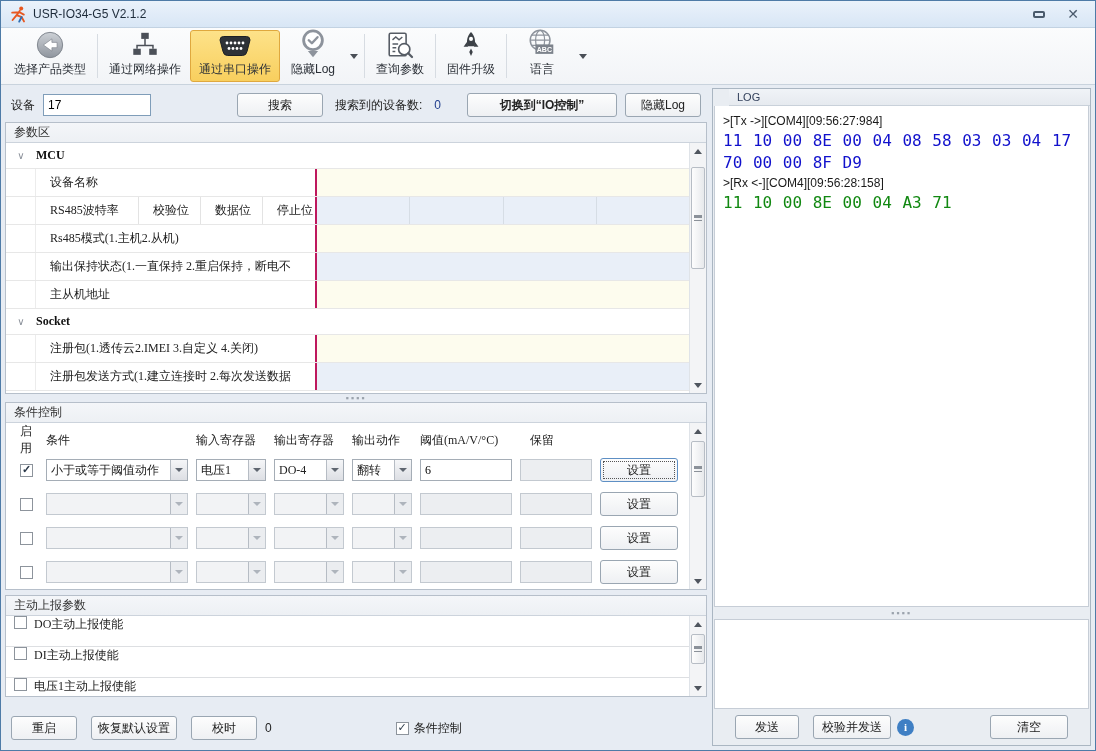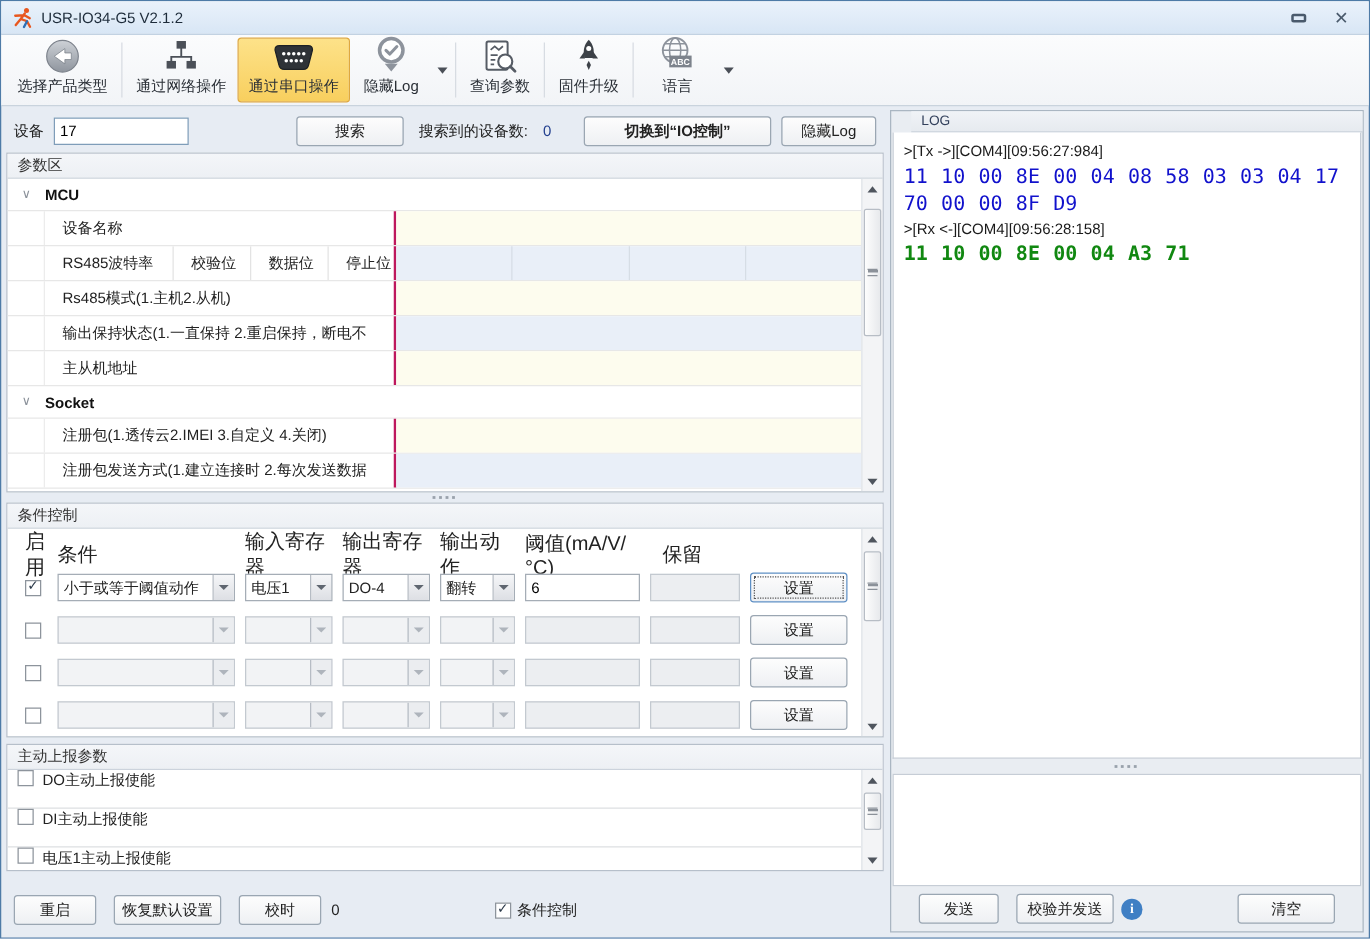--- a/index.html
+++ b/index.html
@@ -35,21 +35,21 @@
   .device-bar { height:34px; display:flex; align-items:center; gap:8px; padding:0 6px; flex:0 0 auto; }
   .dlabel { font-size:12px; color:#222; }
   .dinput { width:108px; height:22px; border:1px solid #7f9db9; background:#fff; font-size:12px; padding:0 4px; font-family:inherit; }
   .btn { height:24px; border:1px solid #9aa6b2; border-radius:3px; background:linear-gradient(#fdfdfd,#eef0f3); display:inline-flex; align-items:center; justify-content:center; font-size:12px; color:#222; padding:0 12px; cursor:default; white-space:nowrap; }
   .btn.bold { font-weight:bold; }
   .found { margin-left:4px; }
   .found-count { color:#23408f; margin-left:4px; }
   .gap-auto { margin-left:auto; }
 
   
-  .group { border:1px solid #b6bfca; background:#fff; display:flex; flex-direction:column; overflow:hidden; flex:0 0 auto; }
+  .group { border:1px solid #b6bfca; background:#fff; display:flex; flex-direction:column; overflow:hidden; flex:0 0 auto;font-family:Liberation Serif, serif; }
   .group-header { height:20px; background:linear-gradient(#f4f6f9,var(--group_header_bg)); border-bottom:1px solid #ccd3dc; display:flex; align-items:center; padding:0 8px; font-size:12px; color:#333; flex:0 0 auto; }
   .group-body { position:relative; flex:1; overflow:hidden; }
 
   .params-group { height:272px; }
   .rows-wrap { position:absolute; left:0; top:0; right:17px; bottom:0; overflow:hidden; }
 
   .prow { display:flex; border-bottom:1px solid #e7e7e7; align-items:stretch; }
   .prow.section { height:26px; align-items:center; }
   .prow.field { height:28px; }
   .sec-arrow { width:30px; text-align:center; color:#8a9099; font-size:10px; }
@@ -81,21 +81,21 @@
   .cond-thumb { top:2px; height:56px; }
   .rep-thumb { top:2px; height:30px; }
 
   
   .hsplit { height:8px; display:flex; align-items:center; justify-content:center; flex:0 0 auto; }
   .hsplit .dots, .rsplit .dots { color:#9aa2ac; font-size:9px; letter-spacing:2px; line-height:4px; }
 
   
   .cond-group { height:188px; background:#fff; }
   .cond-grid { display:grid; grid-template-columns:18px 142px 70px 70px 60px 92px 72px 78px; column-gap:8px; padding-left:14px; align-items:center; }
-  .cond-heads { height:30px; font-size:16px; color:#222; }
+  .cond-heads { height:30px; font-size:12px; color:#222; }
   .cond-row { height:34px; }
   .cb { width:13px; height:13px; border:1px solid #8d949c; background:#fff; display:flex; align-items:center; justify-content:center; font-size:11px; font-weight:bold; color:#2c3a4a; line-height:1; }
   .cb span { margin-top:-1px; }
   .combo { height:22px; border:1px solid #a5adb6; background:#fff; display:flex; align-items:stretch; overflow:hidden; }
   .combo .ctext { flex:1; display:flex; align-items:center; padding:0 4px; font-size:12px; white-space:nowrap; overflow:hidden; }
   .combo .cbtn { width:17px; border-left:1px solid #b6bcc4; background:linear-gradient(#f5f6f8,#dddfe4); display:flex; align-items:center; justify-content:center; }
   .combo .cbtn .tri { width:0; height:0; border-left:4px solid transparent; border-right:4px solid transparent; border-top:4px solid #5f6670; }
   .combo.disabled { background:#f2f3f5; border-color:#c3c9d0; }
   .combo.disabled .cbtn { background:#ebedf0; }
   .combo.disabled .cbtn .tri { border-top-color:#aeb4bc; }
@@ -115,21 +115,21 @@
   .btn.w84 { width:86px; padding:0; }
   .time-val { margin-left:-6px; }
   .cond-check { display:flex; align-items:center; gap:5px; margin-left:110px; }
 
   
   .log-header { height:17px; background:linear-gradient(#f0f3f7,#e6eaef); border-bottom:1px solid #c9d1da; display:flex; align-items:center; padding:0 8px; font-size:11px; color:#33415c; flex:0 0 auto;margin-left:16px; }
   .log-area { flex:1; background:#fff; border:1px solid #c6cdd6; border-top:none; margin:0 1px; padding:5px 8px; overflow:hidden; }
   .log-meta { font-size:12px; color:#1a1a1a; margin:3px 0 2px; }
   .log-hex { font-size:16px; font-family:"DejaVu Sans Mono","Liberation Mono",monospace; line-height:1.35; word-spacing:1px; }
   .log-hex.tx { color:var(--tx_hex); }
-  .log-hex.rx { color:var(--rx_hex);font-weight:bold; }
+  .log-hex.rx { color:var(--rx_hex); }
   .rsplit { height:12px; display:flex; align-items:center; justify-content:center; flex:0 0 auto; }
   .log-input { height:90px; background:#fff; border:1px solid #c6cdd6; margin:0 1px; flex:0 0 auto; }
   .bottom-right { height:36px; display:flex; align-items:center; padding:0 22px; gap:14px; flex:0 0 auto; }
   .btn.w64 { width:64px; padding:0; }
   .btn.w80 { width:78px; padding:0; }
   .info-dot { width:17px; height:17px; border-radius:50%; background:var(--info_icon); color:#fff; font-size:11px; font-weight:bold; display:flex; align-items:center; justify-content:center; font-family:"Liberation Serif",serif; margin-left:-8px; }
   .clear-right { margin-left:auto; }
 </style>
 </head>
 <body>

